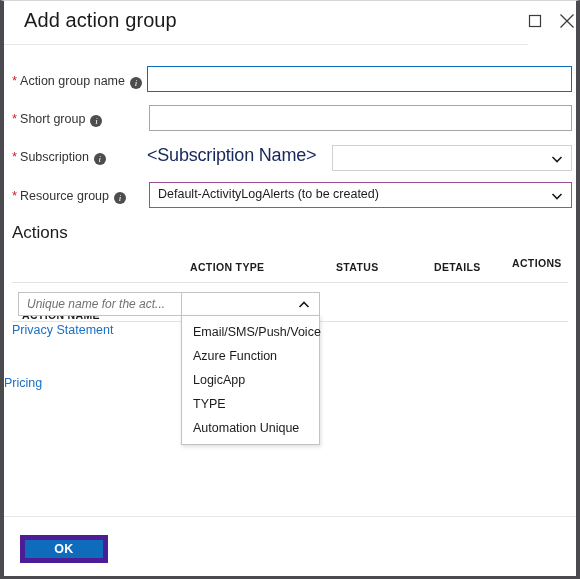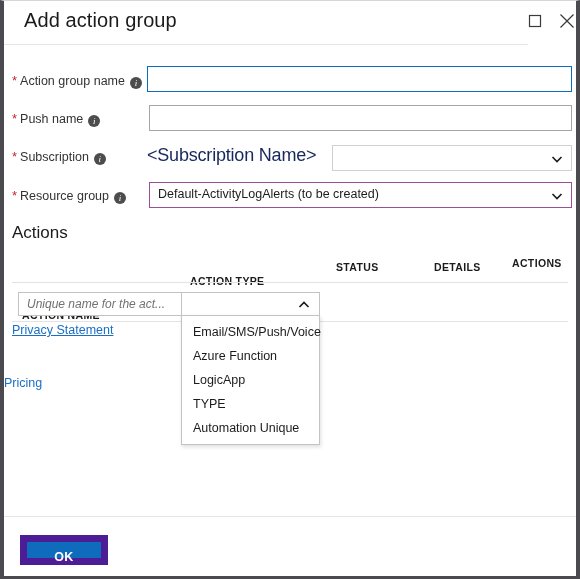--- a/index.html
+++ b/index.html
@@ -236,28 +236,28 @@
     height: 1px;
     background: #e6e6e6;
   }
   .ok-btn {
     position: absolute;
     left: 16px;
     top: 534px;
     width: 88px;
     height: 28px;
     background: #0f6cbd;
-    border: 7px solid #4c1d95;
+    border: 5px solid #4c1d95;
     color: #ffffff;
     font-family: "Liberation Sans", sans-serif;
     font-size: 12.5px;
     font-weight: bold;
     letter-spacing: 0.3px;
     cursor: pointer;
-    padding: 8px;
+    padding: 0;
   }
 </style>
 </head>
 <body>
 
 <div class="panel">
   <div class="panel-inner">
 
     <div class="titlebar">
       <div class="title-text">Add action group</div>
@@ -274,21 +274,21 @@
         </svg>
       </div>
     </div>
 
     <div class="row-label" style="left:8px; top:72px;">
       <span class="req-star">*</span><span>Action group name</span><span class="info-icon">i</span>
     </div>
     <input class="txt-input focused" style="left: 143px; top: 65px; width: 425px;" value="" placeholder="">
 
     <div class="row-label" style="left:8px; top:110px;">
-      <span class="req-star">*</span><span>Push name</span><span class="info-icon">i</span>
+      <span class="req-star">*</span><span>Short group</span><span class="info-icon">i</span>
     </div>
     <input class="txt-input normal" style="left: 145px; top: 104px; width: 423px;" value="" placeholder="">
 
     <div class="row-label" style="left:8px; top:148px;">
       <span class="req-star">*</span><span>Subscription</span><span class="info-icon">i</span>
     </div>
     <div class="ddl gray" style="left:328px; top:144px; width:240px;">
       <div class="ddl-text"></div>
       <svg class="chev" viewBox="0 0 12 12">
         <polyline points="1.5,4 6,8.5 10.5,4" fill="none" stroke="#1b1b1b" stroke-width="1.6"></polyline>
@@ -302,21 +302,21 @@
     <div class="ddl purple" style="left:145px; top:181px; width:423px;text-align:right;">
       <div class="ddl-text">Default-ActivityLogAlerts (to be created)</div>
       <svg class="chev" viewBox="0 0 12 12">
         <polyline points="1.5,4 6,8.5 10.5,4" fill="none" stroke="#1b1b1b" stroke-width="1.6"></polyline>
       </svg>
     </div>
 
     <div class="section-title">Actions</div>
 
     <div class="col-head" style="left:18px; top:260px;margin-top:48px;">ACTION NAME</div>
-    <div class="col-head" style="left:186px; top:260px;margin-top:14px;">ACTION TYPE</div>
+    <div class="col-head" style="left:186px; top:260px;">ACTION TYPE</div>
     <div class="col-head" style="left:332px; top:260px;">STATUS</div>
     <div class="col-head" style="left:430px; top:260px;">DETAILS</div>
     <div class="col-head" style="left:508px; top:256px;">ACTIONS</div>
 
     <div class="hrule" style="left:8px; top:281px; width:556px;"></div>
 
     <input class="grid-input" style="left: 14px; top: 291px; width: 172px;" value="" placeholder="Unique name for the act...">
 
     <div class="ddl-open" style="left:177px; top:291px; width:139px;">
       <svg class="chev-up" viewBox="0 0 12 10">
@@ -327,20 +327,20 @@
     <div class="hrule" style="left:8px; top:320px; width:556px;"></div>
 
     <div class="ddl-list" style="left:177px; top:314px; width:139px;">
       <div class="ddl-item">Email/SMS/Push/Voice</div>
       <div class="ddl-item">Azure Function</div>
       <div class="ddl-item">LogicApp</div>
       <div class="ddl-item">TYPE</div>
       <div class="ddl-item">Automation Unique</div>
     </div>
 
-    <div class="link" style="left:8px; top:322px;text-decoration:underline;">Privacy Statement</div>
+    <div class="link" style="left:8px; top:322px;">Privacy Statement</div>
     <div class="link" style="left:0; top:351px;margin-top:24px;">Pricing</div>
 
     <div class="footer-rule"></div>
     <button class="ok-btn">OK</button>
 
   </div>
 </div>
 
 </body></html>

